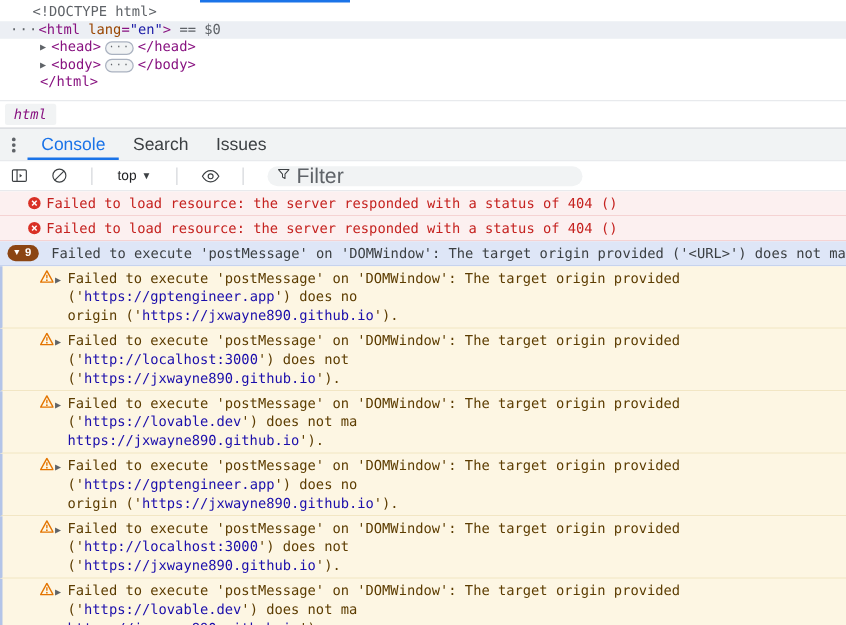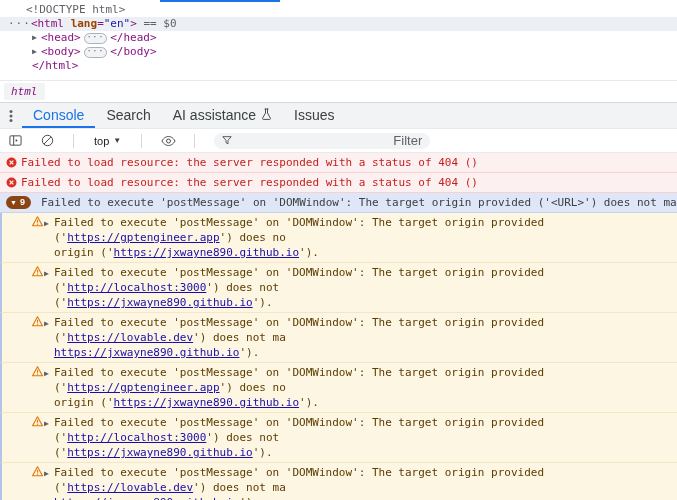--- a/index.html
+++ b/index.html
@@ -24,21 +24,21 @@
     font-size:11px;line-height:14px;padding-top:3px;box-sizing:border-box;
     overflow:hidden;
   }
   .dom-line{white-space:pre;padding:0 4px 0 0;height:14px;display:flex;align-items:center;}
   .dom-line.selected{background:#eceff4;}
   .dom-indent-0{padding-left:26px;}
   .dom-indent-sel{padding-left:8px;}
   .dom-indent-1{padding-left:32px;}
   .dom-indent-2{padding-left:32px;}
   .tag{color:#881280;}
-  .attr-name{color:#994500;font-weight:bold;}
+  .attr-name{color:#994500;}
   .attr-val{color:#1a1aa6;}
   .punc{color:#881280;}
   .dollar{color:#5f6368;}
   .ellipsis-dots{color:#5f6368;letter-spacing:1px;}
   .tri{display:inline-block;width:9px;color:#5f6368;font-size:8px;}
   .badge-dots{
     display:inline-flex;align-items:center;justify-content:center;
     border:1px solid #aab2c0;border-radius:7px;
     height:9px;min-width:15px;padding:0 2px;margin:0 3px;
     color:#5f6368;font-size:8px;line-height:8px;letter-spacing:1px;
@@ -88,40 +88,40 @@
     display:flex;align-items:center;gap:4px;font-size:11px;color:#202124;
     padding:1px 4px;cursor:pointer;border-radius:2px;
   }
   .caret{font-size:8px;color:#3c4043;}
   .filter-box{
     display:flex;align-items:center;gap:5px;
     background:#f1f3f4;border-radius:9px;height:16px;
     padding:0 8px;margin-left:3px;min-width:200px;
   }
   .filter-box input{
-    border:0;outline:0;background:transparent;font-size:13px;
-    font-family:"Liberation Sans",sans-serif;color:#3c4043;width:100%;padding:0;text-align:right;
+    border:0;outline:0;background:transparent;font-size:17px;
+    font-family:"Liberation Sans",sans-serif;color:#3c4043;width:100%;padding:0;
   }
   .filter-box input::placeholder{color:#5f6368;}
 
   
   .msg-list{
     flex:1;overflow:hidden;background:#ffffff;
     border-top:1px solid #e8eaed;
   }
   .row{
     font-family:"DejaVu Sans Mono","Liberation Mono",monospace;
     font-size:11px;line-height:15px;
     display:flex;align-items:flex-start;
     box-sizing:border-box;white-space:pre;
   }
   
   .row.error{
     background:#fcf0f0;border-bottom:1px solid #f5d3d3;
-    color:#d93025;padding:2px 0 2px 4px;
+    color:#d93025;padding:2px 0 2px 20px;
   }
   .row.error .txt{color:#c5221f;}
   
   .row.group{
     background:#dee6f7;border-bottom:1px solid #c6d3ee;
     color:#3c4043;padding:2px 0 2px 6px;align-items:center;
   }
   .grp-badge{
     display:inline-flex;align-items:center;gap:3px;
     background:#8b4513;color:#ffffff;border-radius:9px;
@@ -140,21 +140,21 @@
   .warn-icon{
     flex:0 0 auto;width:14px;color:#e37400;
     display:flex;align-items:flex-start;justify-content:center;padding-top:1px;
   }
   .disc{flex:0 0 auto;width:10px;color:#5f6368;font-size:8px;padding-top:1px;}
   .warn-body{white-space:pre-wrap;word-break:normal;flex:1;color:#5c3c00;}
   .row.error .err-icon{
     flex:0 0 auto;width:14px;height:15px;display:flex;
     align-items:center;justify-content:center;margin-right:3px;
   }
-  a.url{color:#1a0dab;text-decoration:underline;cursor:pointer;}
+  a.url{color:#1a0dab;cursor:pointer;}
   .nowrapline{white-space:pre;overflow:hidden;}
 </style>
 </head>
 <body>
 
 <div class="app">
 
   <div class="top-accent"></div>
 
   <div class="dom-pane">
@@ -192,28 +192,20 @@
         <circle cx="2" cy="11.5" r="1.5" fill="#5f6368"></circle>
       </svg>
     </div>
     <div class="dtab active">
       <span>Console</span>
     </div>
     <div class="dtab">
       <span>Search</span>
     </div>
     <div class="dtab">
-      <span>AI assistance</span>
-      <span class="flask">
-        <svg width="11" height="12" viewBox="0 0 11 12" aria-hidden="true">
-          <path d="M4 1h3M4.5 1v4L1.6 10.2A.8.8 0 0 0 2.3 11.4h6.4a.8.8 0 0 0 .7-1.2L6.5 5V1" fill="none" stroke="#3c4043" stroke-width="0.9" stroke-linecap="round" stroke-linejoin="round"></path>
-        </svg>
-      </span>
-    </div>
-    <div class="dtab">
       <span>Issues</span>
     </div>
   </div>
 
   <div class="console-toolbar">
 
     <div class="tb-btn">
       <svg width="13" height="13" viewBox="0 0 14 14" aria-hidden="true">
         <rect x="1" y="2" width="12" height="10" rx="1" fill="none" stroke="#3c4043" stroke-width="1"></rect>
         <line x1="5" y1="2" x2="5" y2="12" stroke="#3c4043" stroke-width="1"></line>

